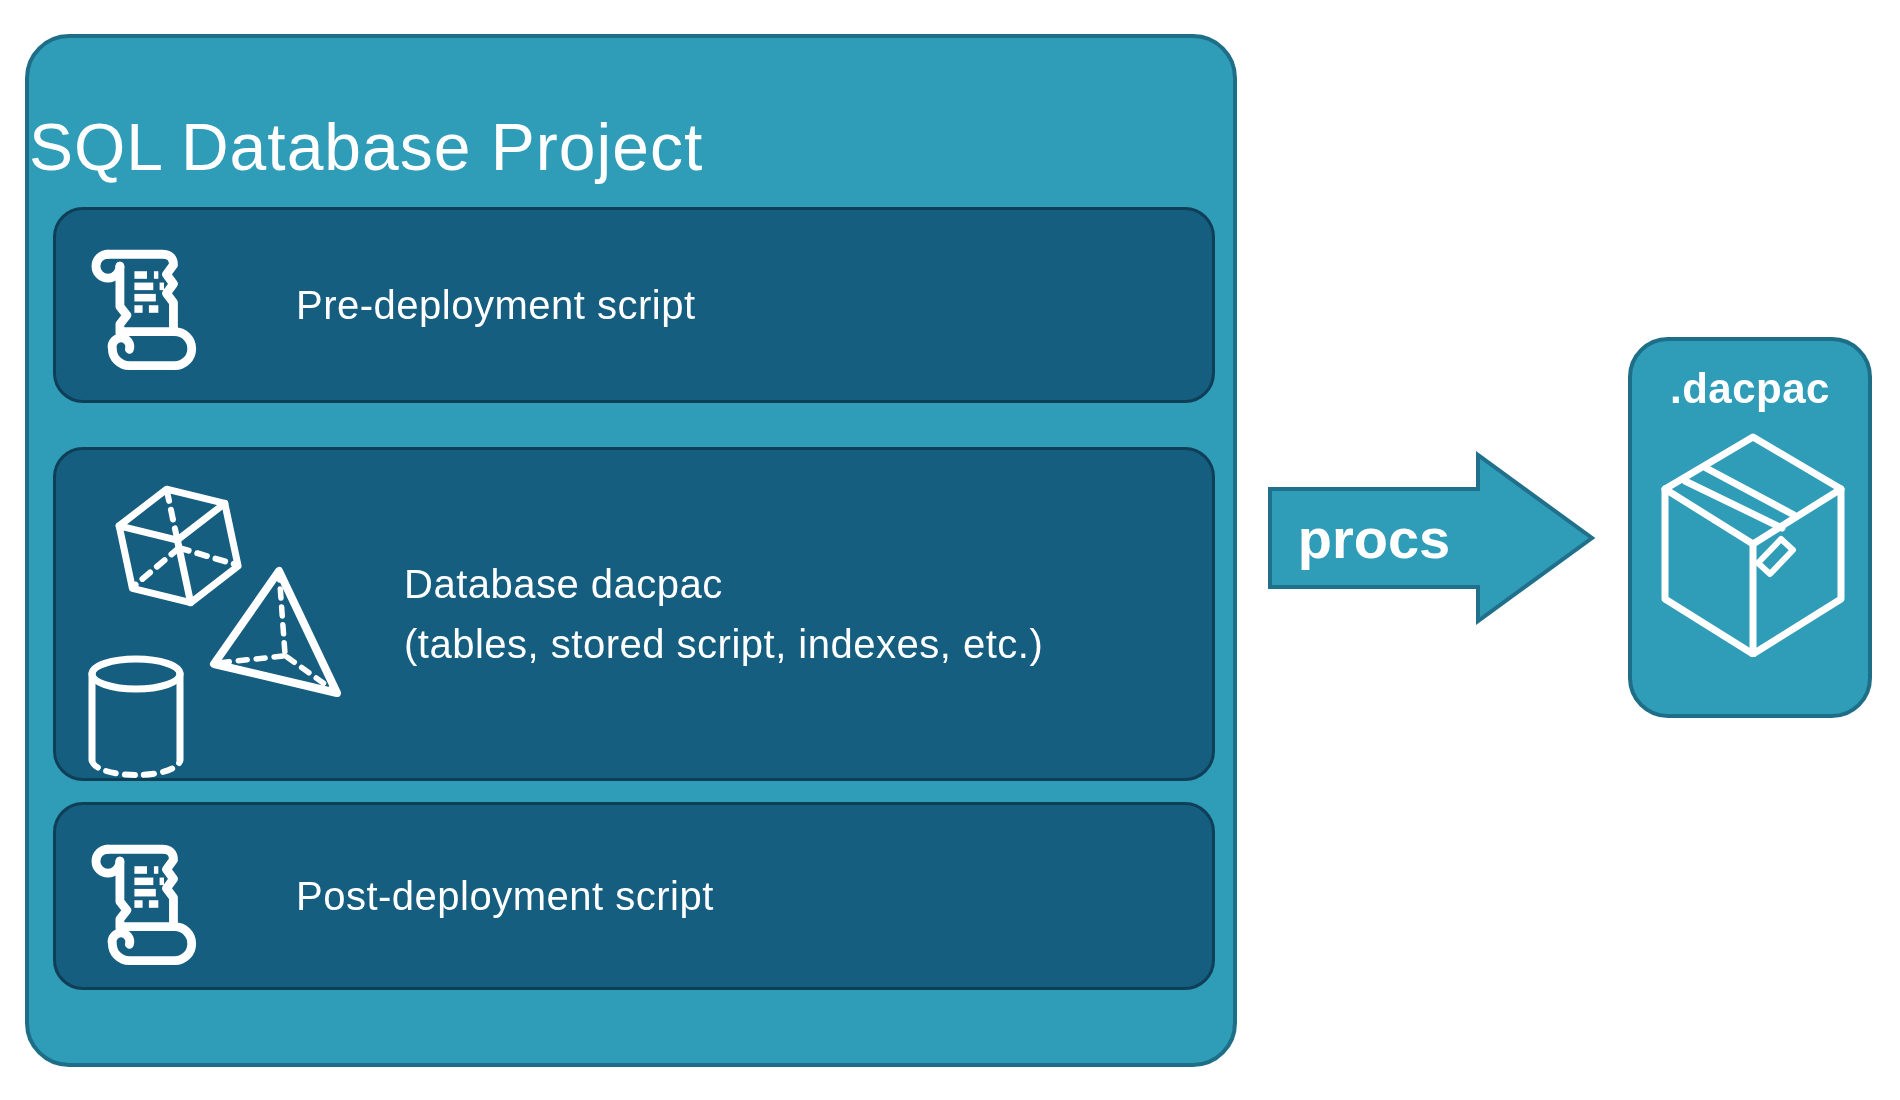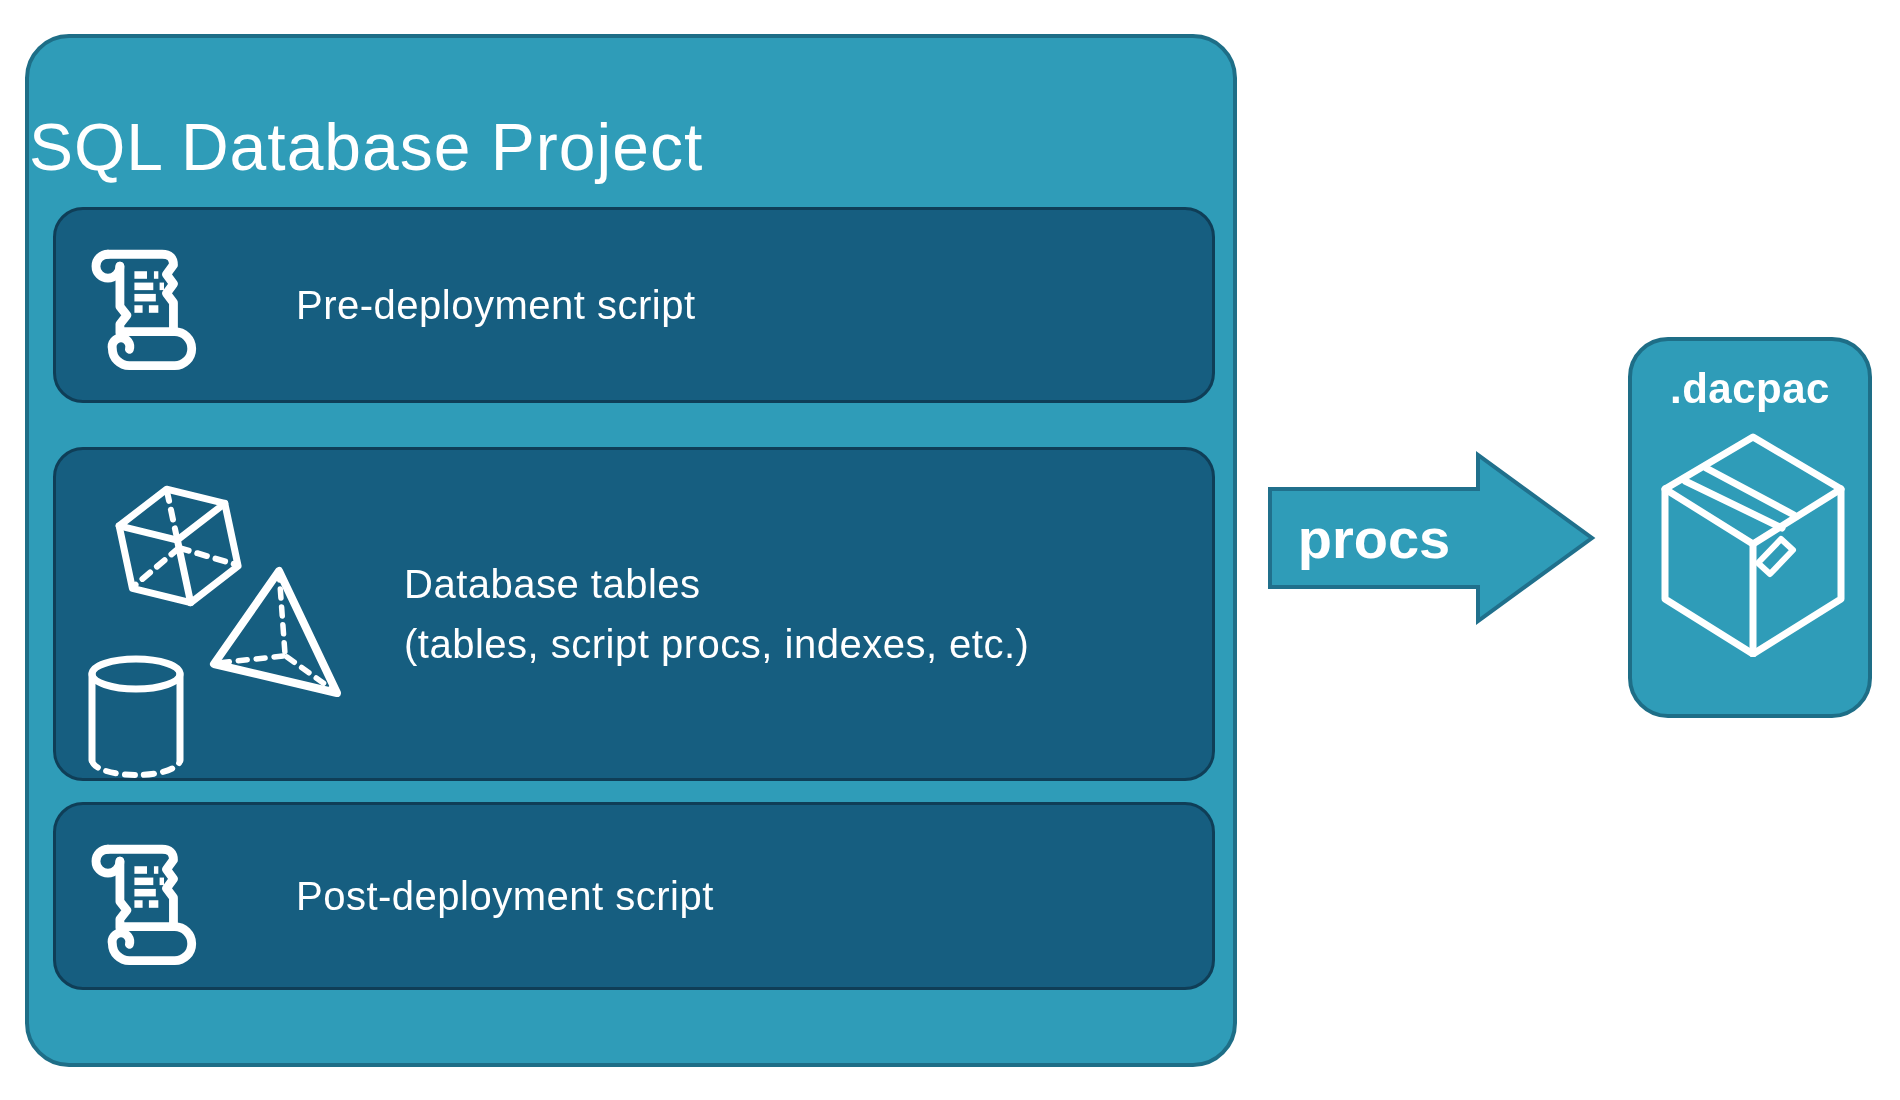--- a/index.html
+++ b/index.html
@@ -127,22 +127,22 @@
         <g>
           <g class="stroke-icon" stroke-width="7">
             <ellipse cx="60" cy="206" rx="44" ry="15"></ellipse>
             <path d="M16 206 V292"></path>
             <path d="M104 206 V292"></path>
           </g>
           <path class="stroke-icon" stroke-width="6" stroke-dasharray="10 9" d="M16 292 A44 15 0 0 0 104 292"></path>
         </g>
       </svg>
       <div class="row-label">
-        <div>Database tables</div>
-        <div>(tables, script procs, indexes, etc.)</div>
+        <div>Database dacpac</div>
+        <div>(tables, stored script, indexes, etc.)</div>
       </div>
     </div>
 
     <div class="row-box row-post">
       <svg class="icon-abs scroll-svg" viewBox="0 0 100 104">
         <g class="stroke-icon" stroke-width="7">
           <path d="M19 10.5 A9.5 9.5 0 1 0 28.5 20"></path>
           <path d="M19 10.5 H62 Q71 10.5 71 19 L65.5 26.5 L71 34 L65.5 41.5 L71 49 V72"></path>
           <path d="M28.5 20 V52 L34 59 L28.5 66 V73"></path>
           <path d="M30 72 H72 A13.5 13.5 0 1 1 72 99 H36 A13.5 13.5 0 0 1 22.5 85.5 A7 7 0 1 1 36 86"></path>

